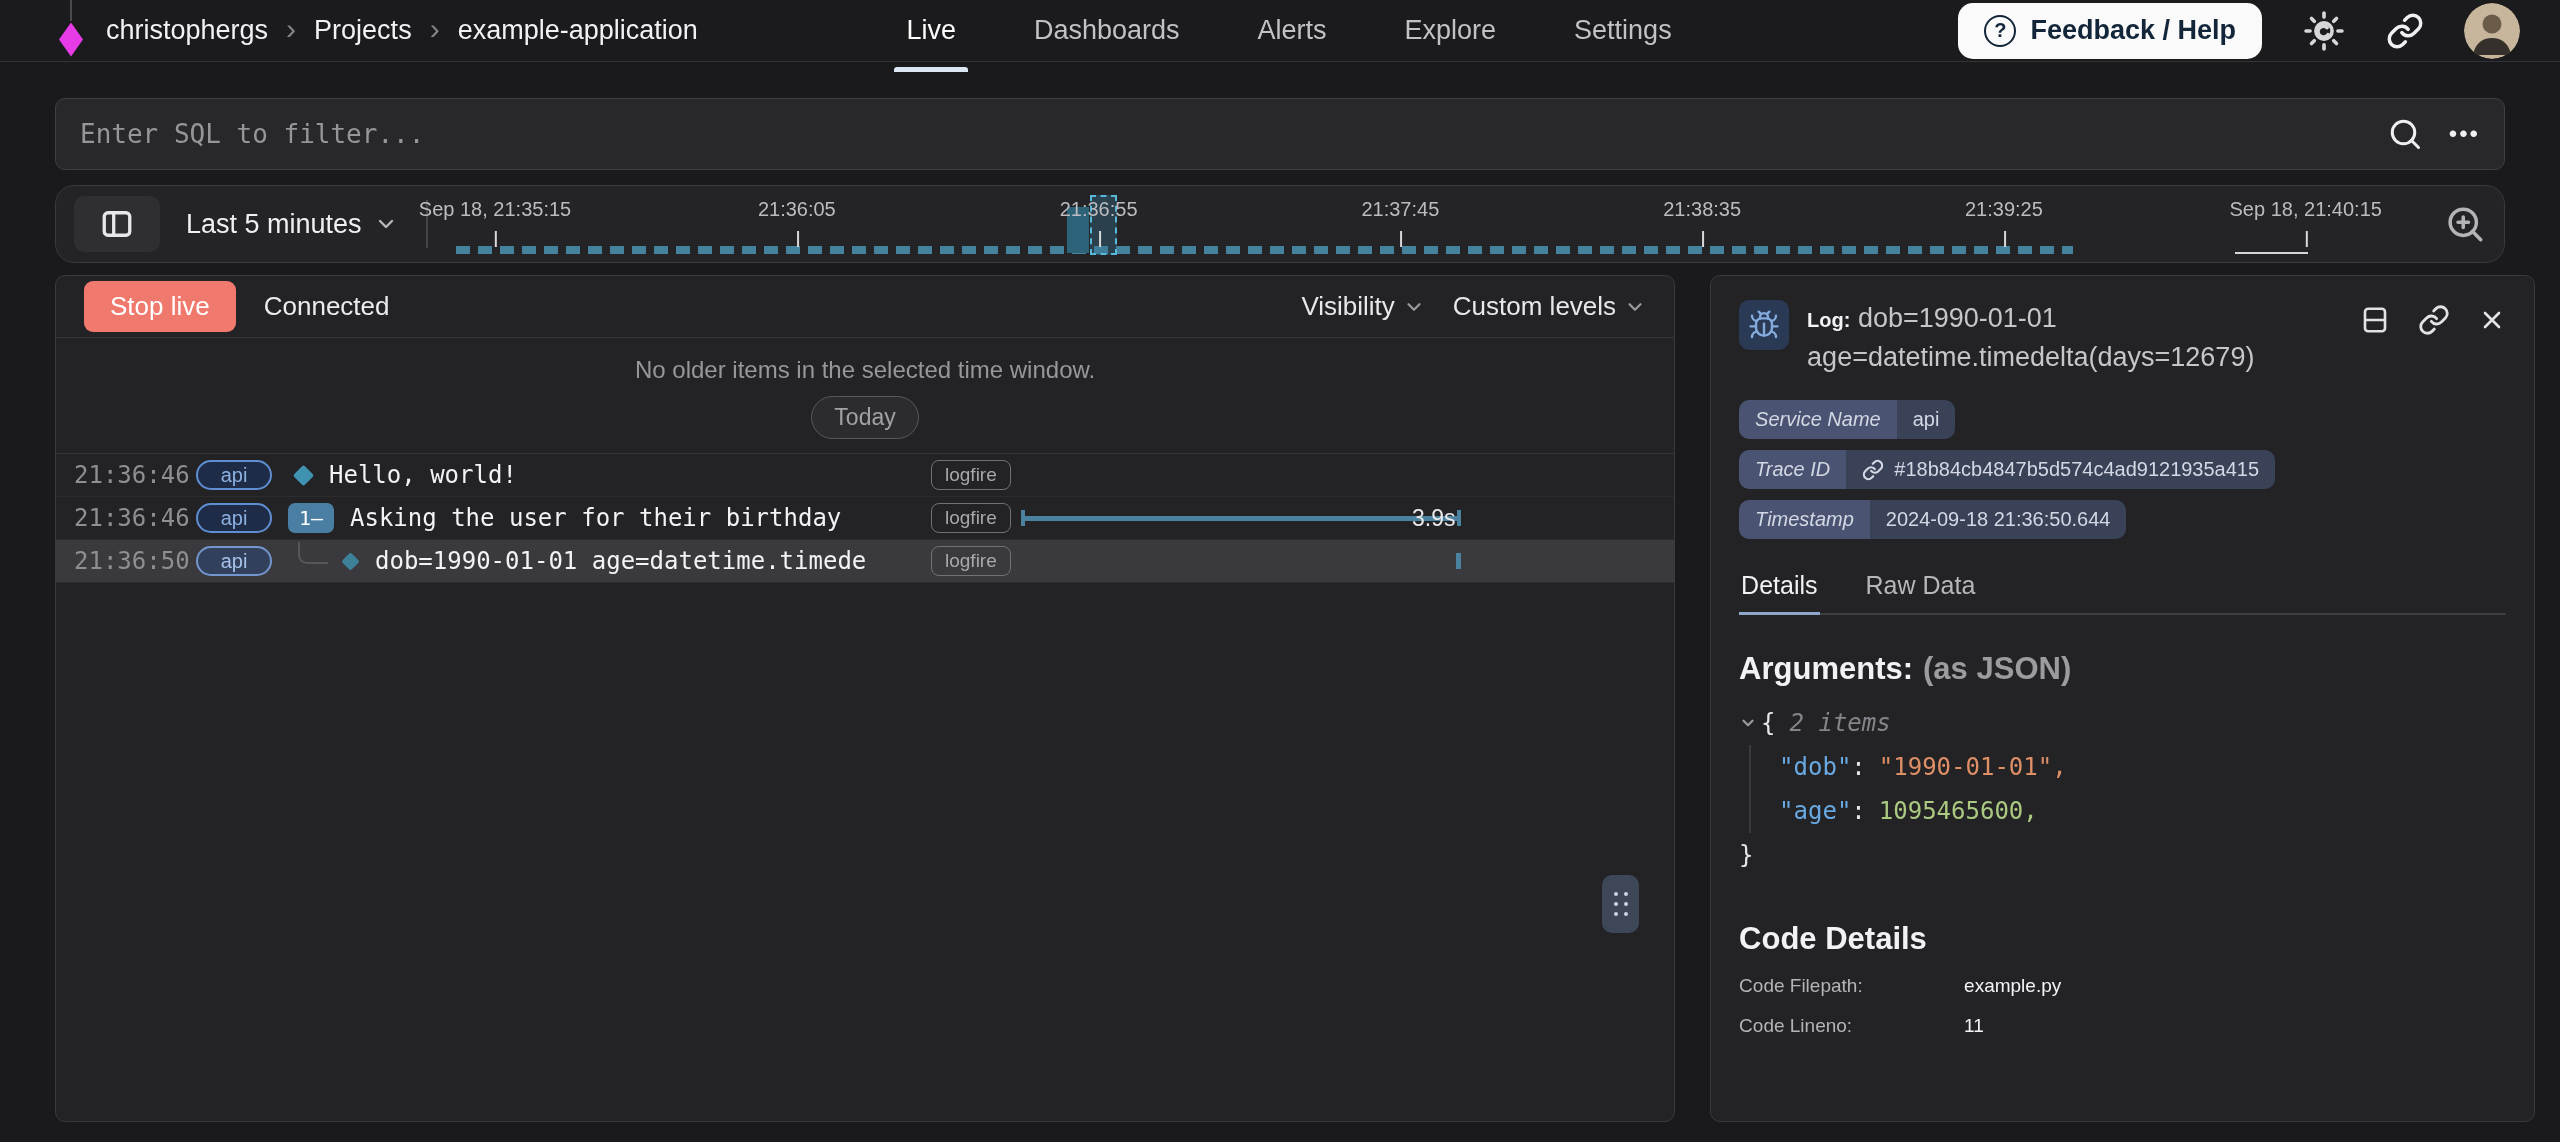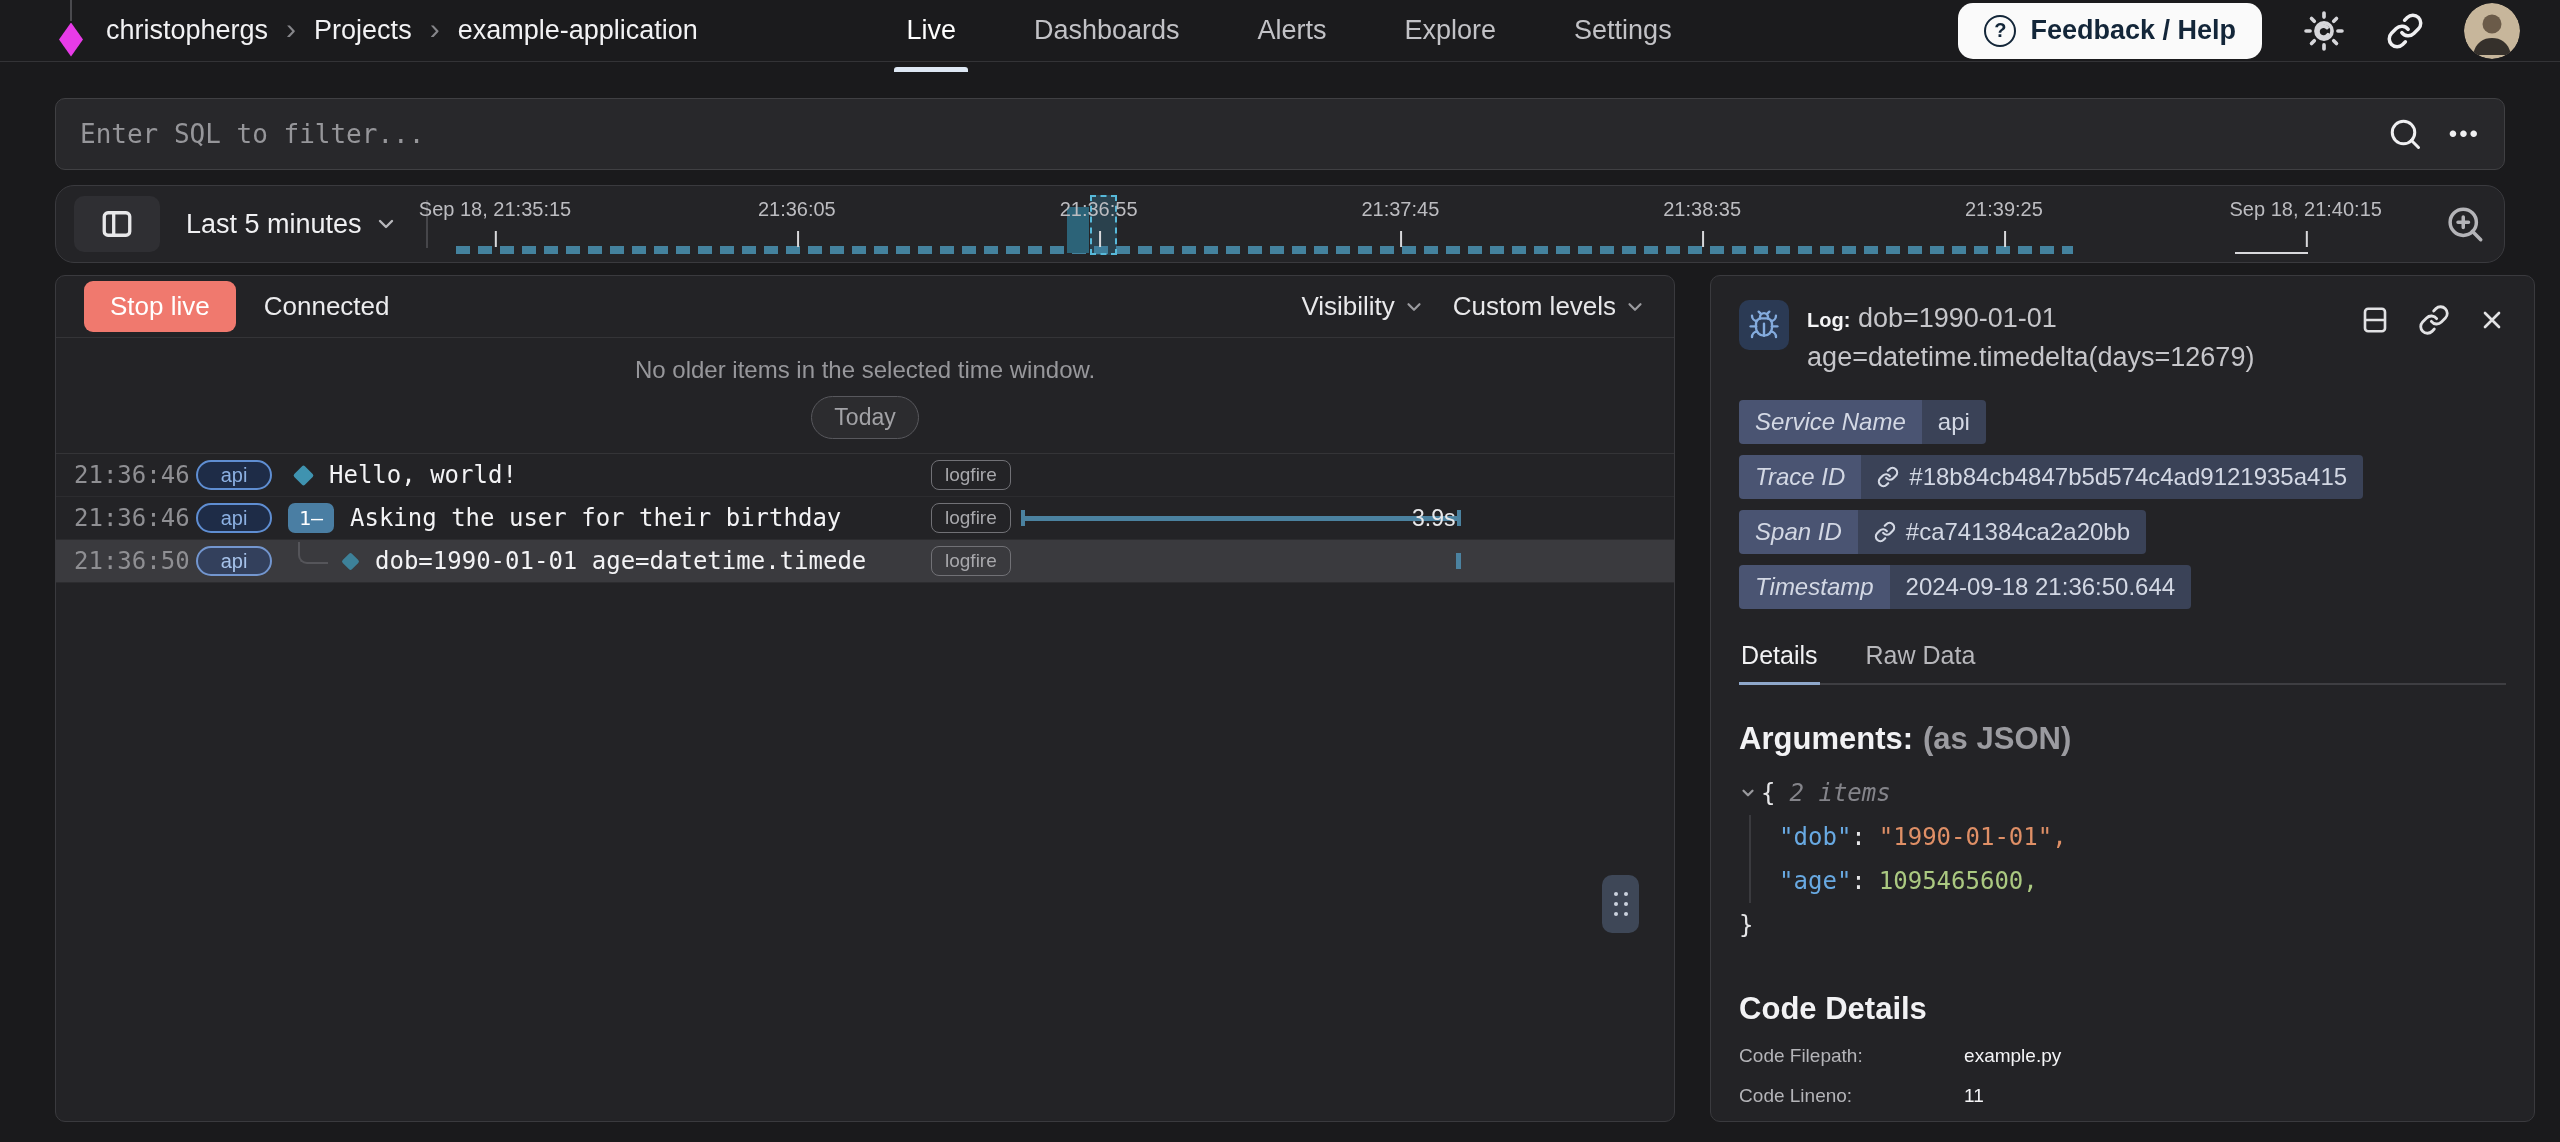--- a/index.html
+++ b/index.html
@@ -122,21 +122,21 @@
   .dp-header { position:relative; display:flex; gap:18px; padding-right:160px; }
   .bug-chip { width:50px; height:50px; flex:0 0 auto; border-radius:10px; background:#2b3a54;
     display:flex; align-items:center; justify-content:center; }
   .dp-title { font-size:27px; line-height:37px; max-width:560px; }
   .dp-title .t-label { font-weight:700; color:#f4f4f6; position:static; transform:none; }
   .dp-title .t-text { color:#c6c6ca; }
   .dp-icons { position:absolute; top:4px; right:0; display:flex; gap:28px; align-items:center; }
 
   .attr-list { margin-top:24px; }
   .attr-row { margin-bottom:11px; }
-  .attr-pill { display:inline-flex; border-radius:4px; overflow:hidden; font-size:24px; }
+  .attr-pill { display:inline-flex; border-radius:10px; overflow:hidden; font-size:20px; }
   .attr-label { background:#4a5472; color:#d3d8e4; font-style:italic; padding:8px 16px; display:flex; align-items:center; }
   .attr-value { background:#3a4257; color:#d3d8e4; padding:8px 16px; display:flex; align-items:center; gap:10px; cursor:pointer; }
 
   .dp-tabs { margin-top:24px; display:flex; gap:44px; border-bottom:2px solid #3e3e42; }
   .dp-tab { padding:8px 2px 12px; font-size:25px; color:#b7b7bb; cursor:pointer; }
   .dp-tab.active { color:#f2f2f4; border-bottom:3px solid #8ea7ca; margin-bottom:-2px; }
 
   .args-heading { margin-top:36px; font-size:31px; font-weight:700; }
   .args-heading .h-main { color:#f2f2f4; }
   .args-heading .h-sub { color:#9b9ba0; margin-left:10px; }
@@ -393,32 +393,20 @@
               <svg width="22" height="22" viewBox="0 0 24 24" fill="none" stroke="#d3d8e4" stroke-width="2.4" stroke-linecap="round" stroke-linejoin="round">
                   <path d="M10 13a5 5 0 0 0 7.54.54l3-3a5 5 0 0 0-7.07-7.07l-1.72 1.71"></path>
                   <path d="M14 11a5 5 0 0 0-7.54-.54l-3 3a5 5 0 0 0 7.07 7.07l1.71-1.71"></path>
                 </svg>
               <span>#18b84cb4847b5d574c4ad9121935a415</span>
             </span>
           </span>
         </div>
         <div class="attr-row">
           <span class="attr-pill">
-            <span class="attr-label">Span ID</span>
-            <span class="attr-value">
-              <svg width="22" height="22" viewBox="0 0 24 24" fill="none" stroke="#d3d8e4" stroke-width="2.4" stroke-linecap="round" stroke-linejoin="round">
-                  <path d="M10 13a5 5 0 0 0 7.54.54l3-3a5 5 0 0 0-7.07-7.07l-1.72 1.71"></path>
-                  <path d="M14 11a5 5 0 0 0-7.54-.54l-3 3a5 5 0 0 0 7.07 7.07l1.71-1.71"></path>
-                </svg>
-              <span>#ca741384ca2a20bb</span>
-            </span>
-          </span>
-        </div>
-        <div class="attr-row">
-          <span class="attr-pill">
             <span class="attr-label">Timestamp</span>
             <span class="attr-value">
                 <span>2024-09-18 21:36:50.644</span>
               </span>
           </span>
         </div>
       </div>
 
       <div class="dp-tabs">
         <div class="dp-tab active">Details</div>

